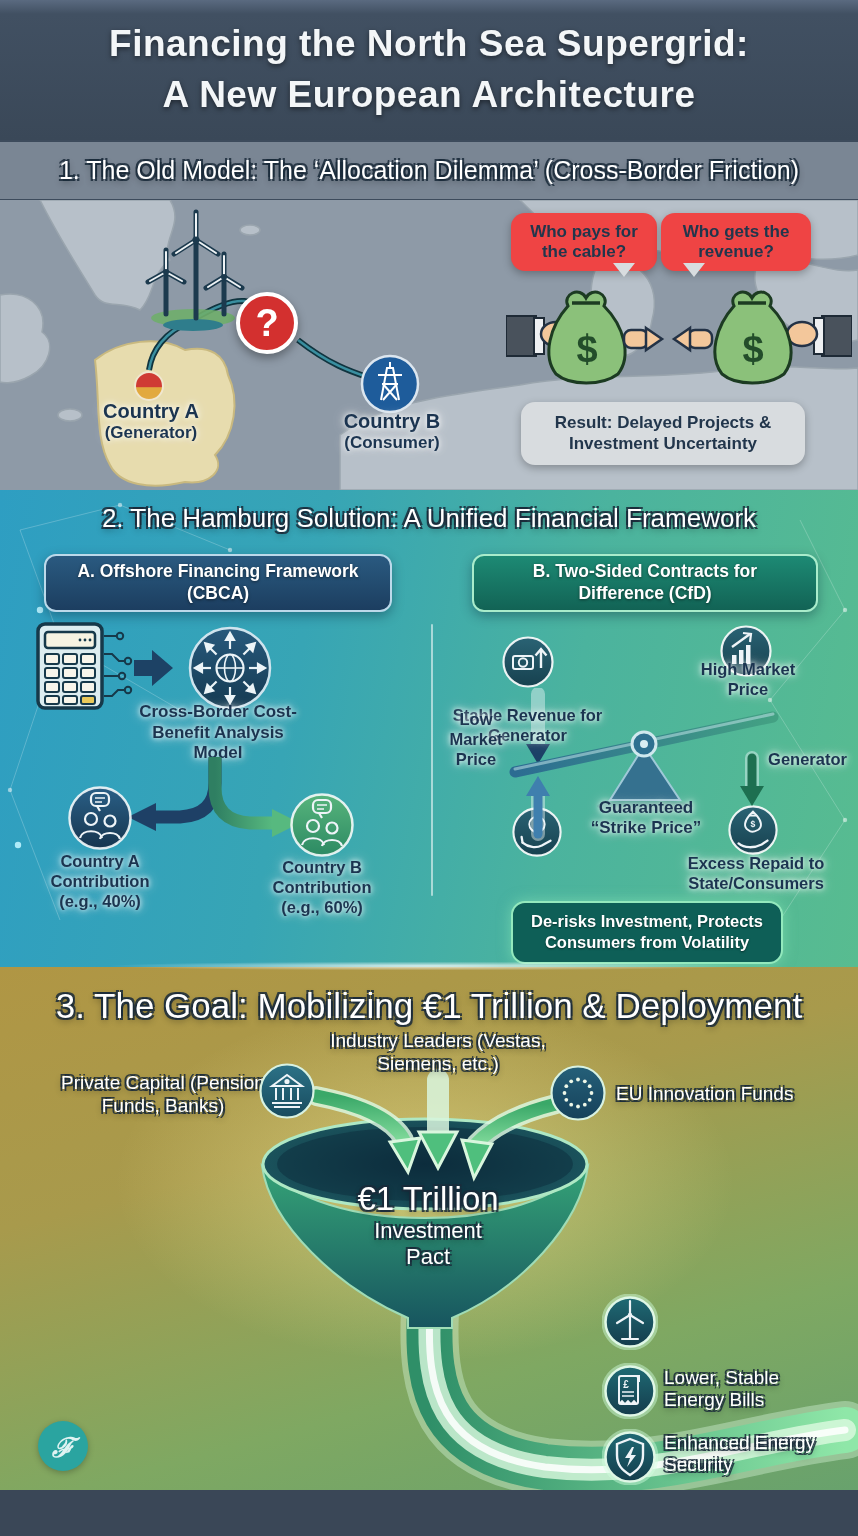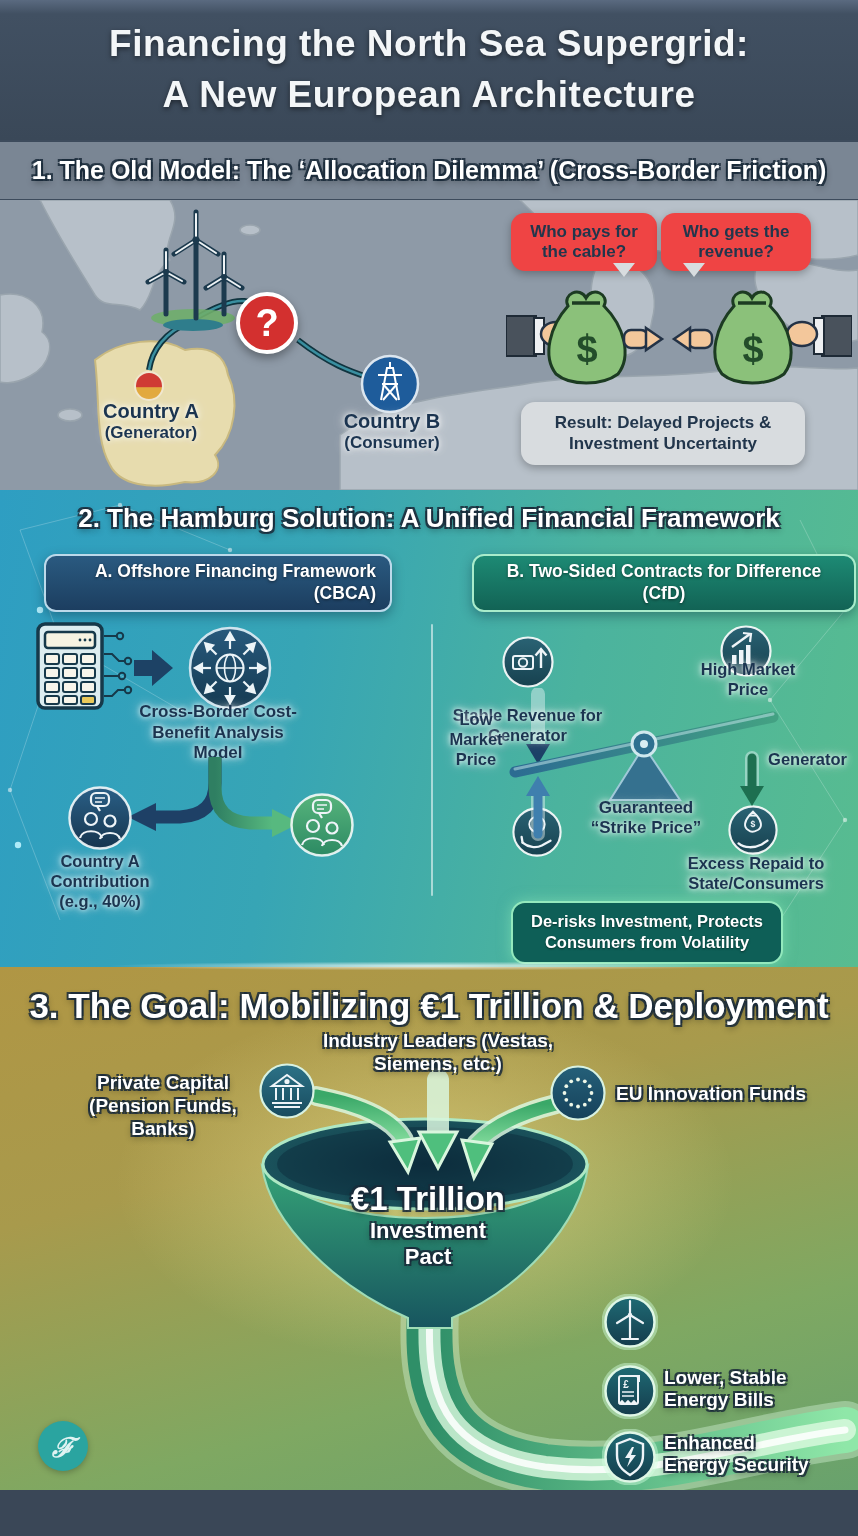--- a/index.html
+++ b/index.html
@@ -4,21 +4,21 @@
 <title>Financing the North Sea Supergrid</title>
 <style>
   html,body{margin:0;padding:0;background:#222;}
   .page{position:relative;width:858px;height:1536px;overflow:hidden;margin:0 auto;
         font-family:"Liberation Sans",sans-serif;background:#3d4b5c;}
   .abs{position:absolute;}
   .ctr{text-align:center;}
   
   .t-navy{color:#1b3450;font-weight:bold;
           text-shadow:0 0 5px rgba(255,255,255,.9),0 0 10px rgba(255,255,255,.65),0 0 16px rgba(255,255,255,.45);}
-  .t-white-out{color:#ffffff;font-weight:bold;
+  .t-white-out{color:#ffffff;font-weight:normal;
           text-shadow:-2px -2px 0 rgba(26,42,58,.85),2px -2px 0 rgba(26,42,58,.85),
                       -2px 2px 0 rgba(26,42,58,.85),2px 2px 0 rgba(26,42,58,.85),0 3px 7px rgba(0,0,0,.45);}
   
   .hdr{top:0;left:0;width:858px;height:140px;
        background:linear-gradient(180deg,#5a6a80 0%,#415062 10%,#3a4858 100%);}
   .hdr-t{width:858px;color:#f3f6f8;font-weight:bold;font-size:37px;letter-spacing:.5px;
          text-shadow:0 2px 5px rgba(0,0,0,.5);}
   
   .s1-band{top:142px;left:0;width:858px;height:57px;background:rgba(173,184,195,.55);
            display:flex;align-items:center;justify-content:center;}
@@ -37,22 +37,22 @@
   .crole{font-size:17px;}
   
   .s2{top:490px;left:0;width:858px;height:477px;
       background:linear-gradient(100deg,#2e9ec2 0%,#37a5b5 35%,#4bb39e 65%,#58bc90 100%);}
   .s2-title{top:503px;width:858px;font-size:26px;}
   .panel-hdr{min-height:44px;border-radius:12px;color:#fff;font-weight:bold;font-size:17.5px;
              display:flex;align-items:center;justify-content:center;text-align:center;
              padding:6px 14px;box-sizing:border-box;line-height:1.25;
              box-shadow:0 4px 12px rgba(0,25,45,.35);text-shadow:0 1px 3px rgba(0,0,0,.5);}
   .pa-hdr{left:44px;top:554px;width:348px;height:58px;border:2px solid #bcd9ea;
-          background:linear-gradient(180deg,#2a5a80 0%,#1c3e60 100%);text-align:right;}
-  .pb-hdr{left:472px;top:554px;width:384px;height:58px;border:2px solid #a9eccb;
+          background:linear-gradient(180deg,#2a5a80 0%,#1c3e60 100%);}
+  .pb-hdr{left:472px;top:554px;width:346px;height:58px;border:2px solid #a9eccb;
           background:linear-gradient(180deg,#1d8a74 0%,#126355 100%);}
   .divider{left:431px;top:624px;width:2px;height:272px;background:rgba(255,255,255,.55);border-radius:2px;}
   .lbl-s{font-size:16.5px;line-height:1.2;}
   .derisks{left:511px;top:901px;width:272px;border-radius:14px;background:#0e5f57;
            border:2px solid #93e9bd;color:#fff;font-weight:bold;font-size:16.5px;text-align:center;
            padding:8px 6px;line-height:1.3;box-sizing:border-box;box-shadow:0 0 14px rgba(150,240,190,.5);
            text-shadow:0 1px 2px rgba(0,0,0,.5);}
   
   .s3{top:967px;left:0;width:858px;height:523px;
       background:radial-gradient(ellipse 430px 250px at 425px 215px, rgba(248,236,152,.5), rgba(248,236,152,0) 72%),
@@ -365,20 +365,21 @@
         <path d="M31,22 l3,5"></path>
       <path d="M29,14 h10 M29,18 h7" stroke-width="1.4"></path>
       <circle cx="25" cy="35" r="6"></circle>
         <path d="M14,54 C16,45 34,45 36,54"></path>
       <circle cx="44" cy="37" r="5.5"></circle>
         <path d="M34,55 C36,47 52,47 54,55"></path>
     </g>
   </svg>
 
   <div class="abs t-navy ctr lbl-s" style="left:38px;top:852px;width:124px;">Country A Contribution (e.g., 40%)</div>
+  <div class="abs t-navy ctr lbl-s" style="left:260px;top:858px;width:124px;">Country B Contribution (e.g., 60%)</div>
 
   <svg class="abs" style="left:501px;top:635px;" width="54" height="54" viewBox="0 0 54 54">
     <defs>
         <linearGradient id="pbI1" x1="0" y1="0" x2="0" y2="1">
       <stop offset="0" stop-color="#2a6374"></stop>
           <stop offset="1" stop-color="#17414f"></stop>
         </linearGradient>
       </defs>
     <circle cx="27" cy="27" r="24.5" fill="url(#pbI1)" stroke="rgba(255,255,255,.9)" stroke-width="2.2"></circle>
     <g stroke="#eef4f8" stroke-width="2" fill="none">

